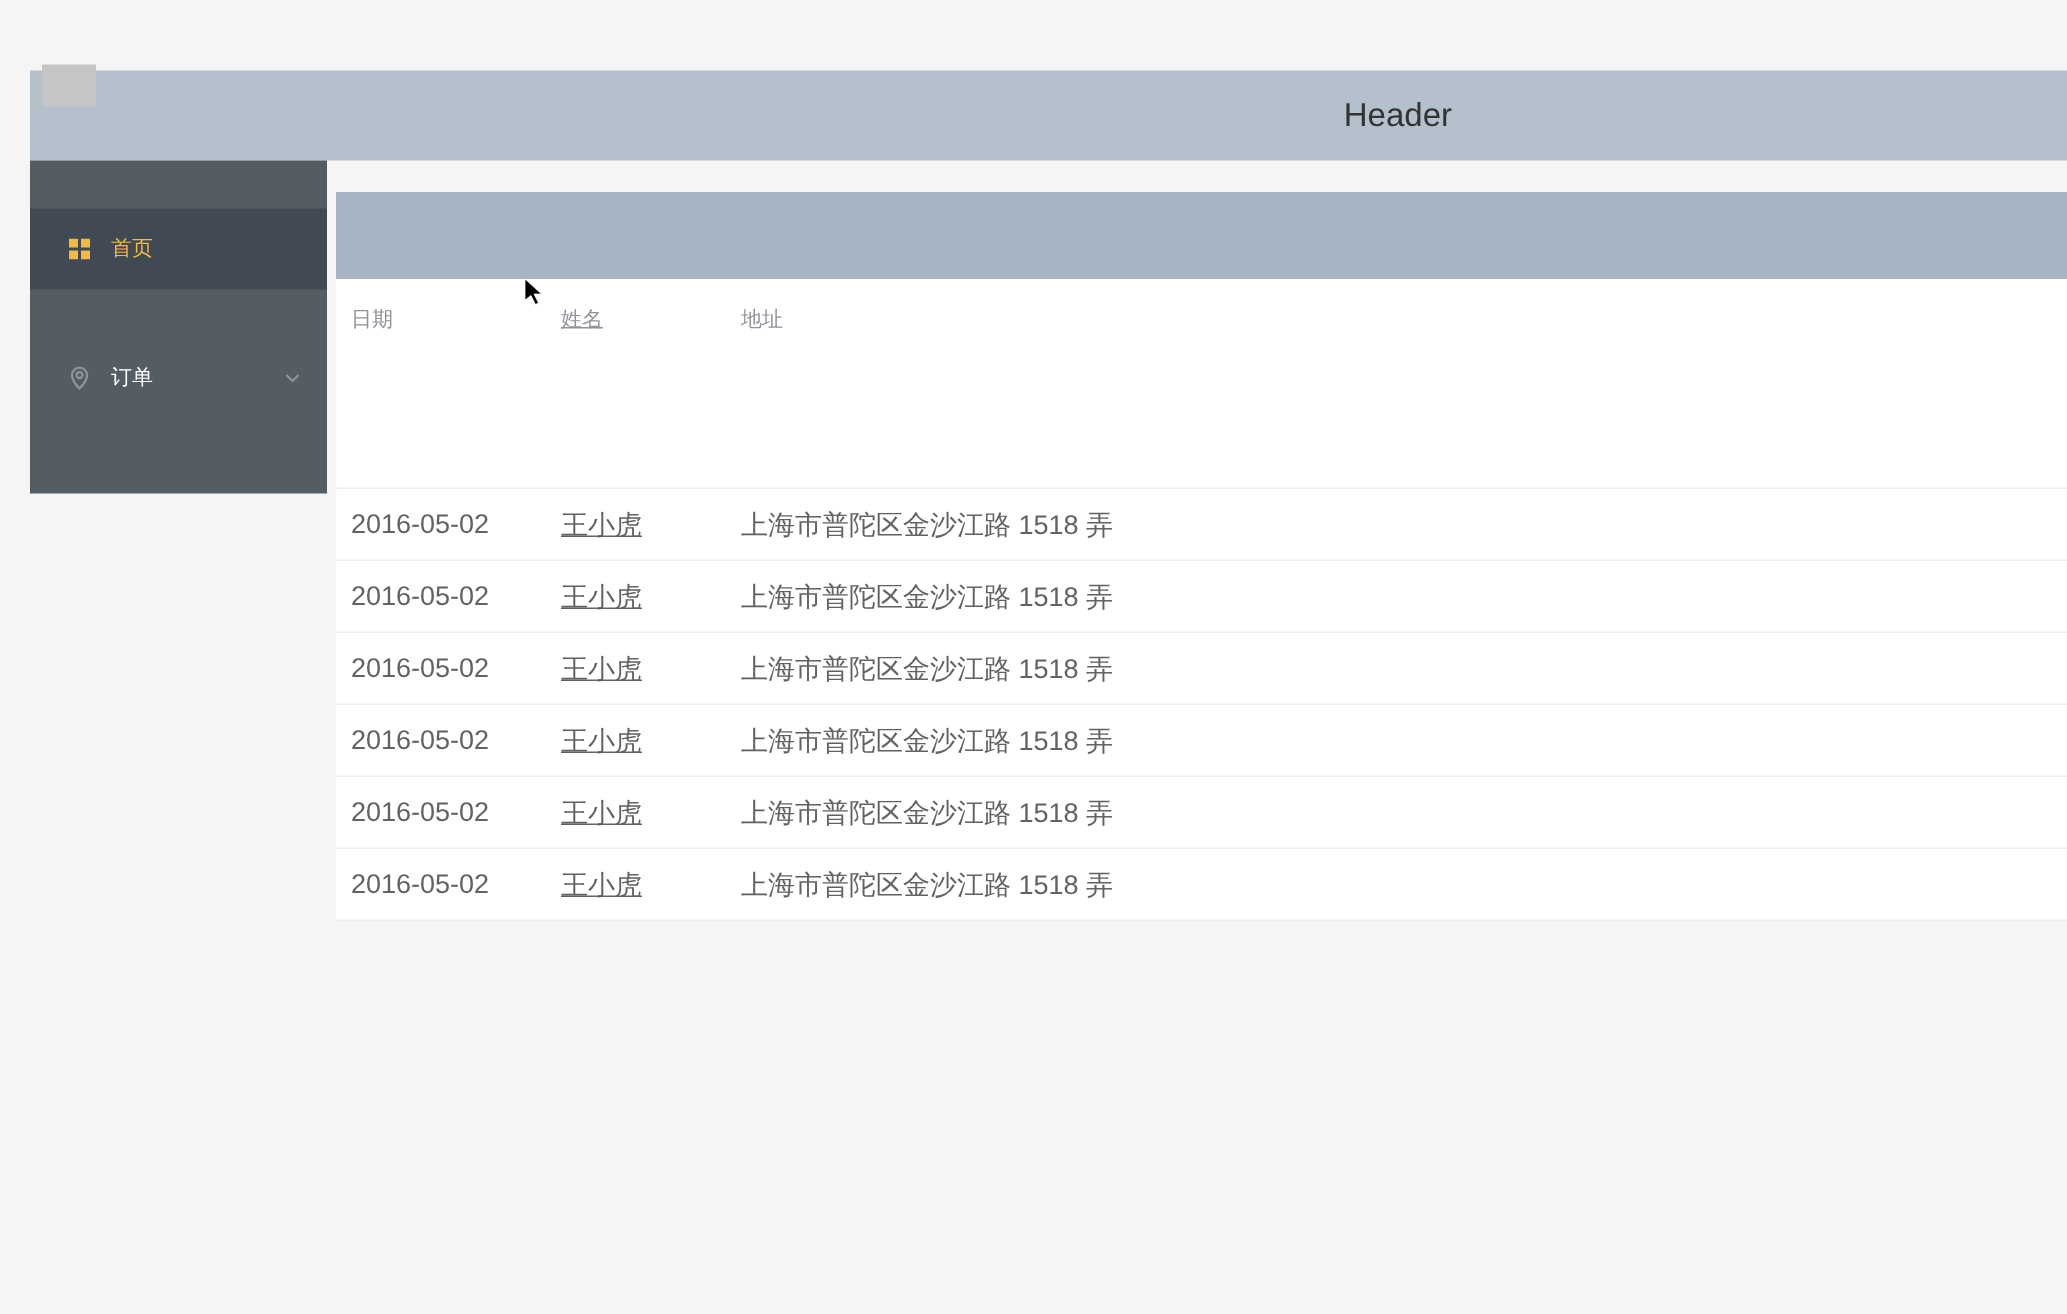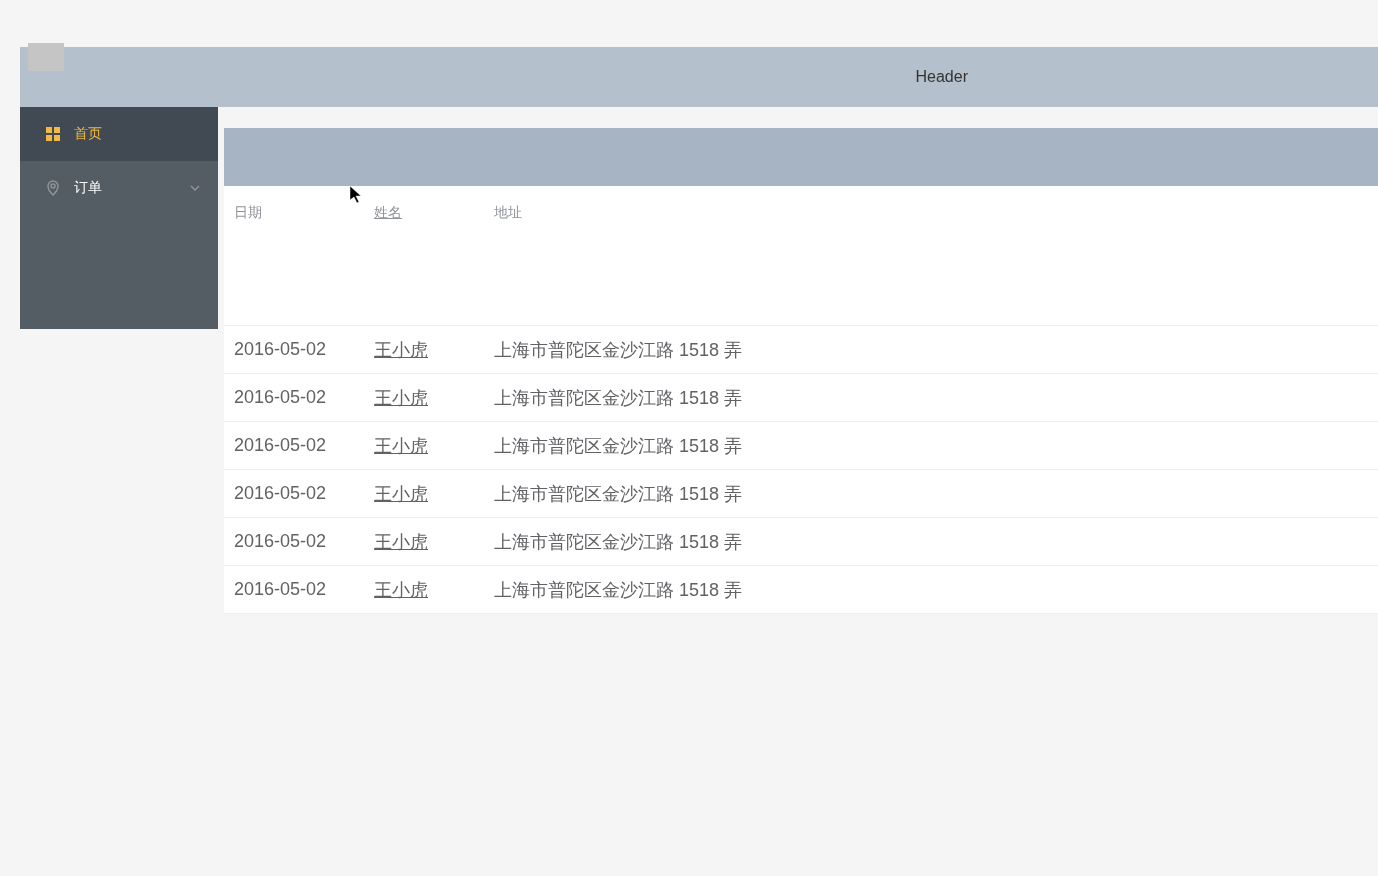--- a/index.html
+++ b/index.html
@@ -42,38 +42,39 @@
     .logo-icon {
       width: 36px;
       height: 28px;
       background: #c5c5c5;
       position: relative;
     }
     .header-title {
       margin-left: auto;
       margin-right: 410px;
       color: #333;
-      font-size: 16px;
+      font-size: 22px;
     }
     .sidebar {
       position: absolute;
       top: 107px;
       left: 20px;
       width: 198px;
       height: 222px;
       background: #545c64;
     }
     .sidebar-item {
       display: flex;
       align-items: center;
       padding: 18px 0 18px 54px;
       color: #fff;
       font-size: 14px;
       cursor: pointer;
       position: relative;
+      margin-top: 32px;
     }
     .sidebar-item.active {
       background: #414952;
     }
     .sidebar-item.active .sidebar-icon,
     .sidebar-item.active .sidebar-label {
       color: #f4b942;
     }
     .sidebar-icon {
       position: absolute;

